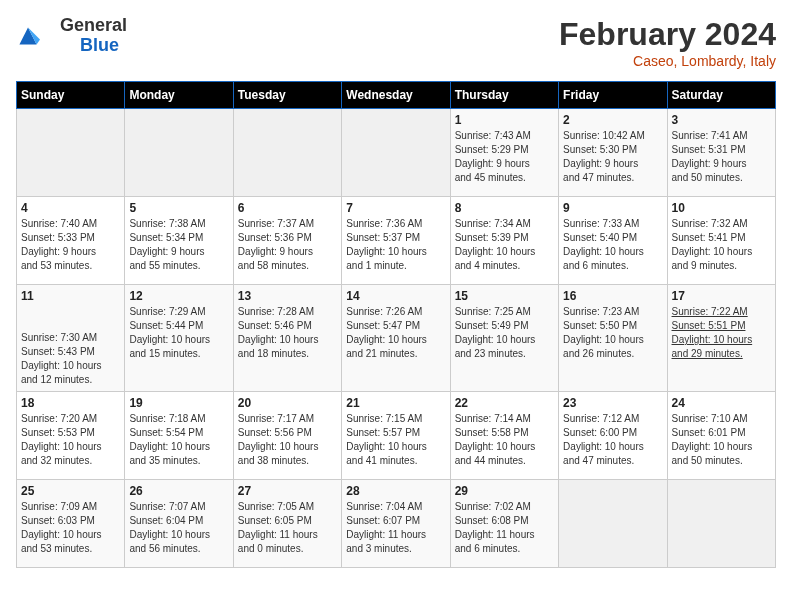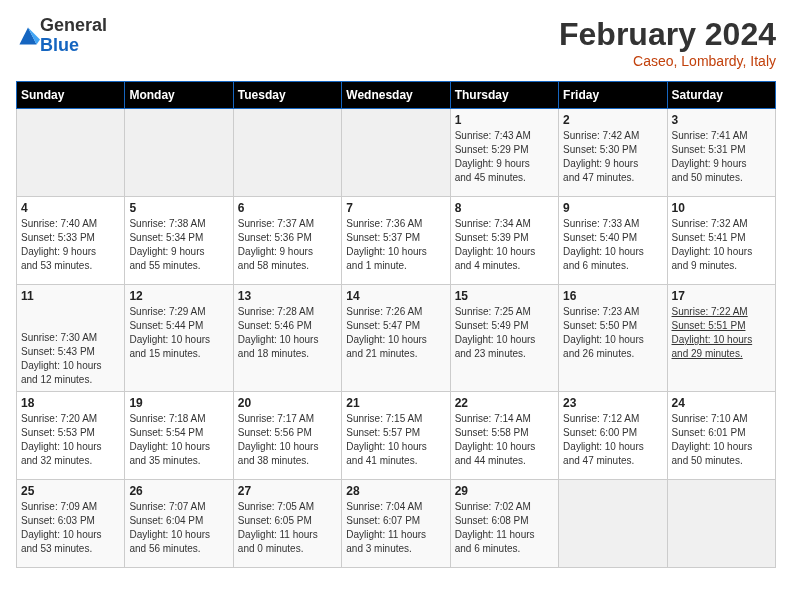--- a/index.html
+++ b/index.html
@@ -12,29 +12,29 @@
     }
     .header {
       display: flex;
       justify-content: space-between;
       align-items: flex-start;
       margin-bottom: 12px;
     }
     .logo {
       display: flex;
       align-items: center;
-      gap: 0;
+      gap: 20px;
     }
     .logo-text {
       font-size: 18px;
       font-weight: bold;
       line-height: 1.1;
     }
     .logo-text .general { color: #333; }
-    .logo-text .blue { color: #1565c0; }
+    .logo-text .blue { color: #1565c0; margin-left: 20px; }
     .logo-icon {
       width: 24px;
       height: 24px;
     }
     .title-block {
       text-align: right;
     }
     .month-title {
       font-size: 32px;
       font-weight: bold;
@@ -127,21 +127,21 @@
         <td class="empty-cell"></td>
         <td>
           <span class="day-num">1</span>
           <div class="day-info" style="white-space: pre-line;">Sunrise: 7:43 AM
 Sunset: 5:29 PM
 Daylight: 9 hours
 and 45 minutes.</div>
         </td>
         <td>
           <span class="day-num">2</span>
-          <div class="day-info" style="white-space: pre-line;">Sunrise: 7:42 AM
+          <div class="day-info" style="white-space: pre-line;">Sunrise: 10:42 AM
 Sunset: 5:30 PM
 Daylight: 9 hours
 and 47 minutes.</div>
         </td>
         <td>
           <span class="day-num">3</span>
           <div class="day-info" style="white-space: pre-line;">Sunrise: 7:41 AM
 Sunset: 5:31 PM
 Daylight: 9 hours
 and 50 minutes.</div>

